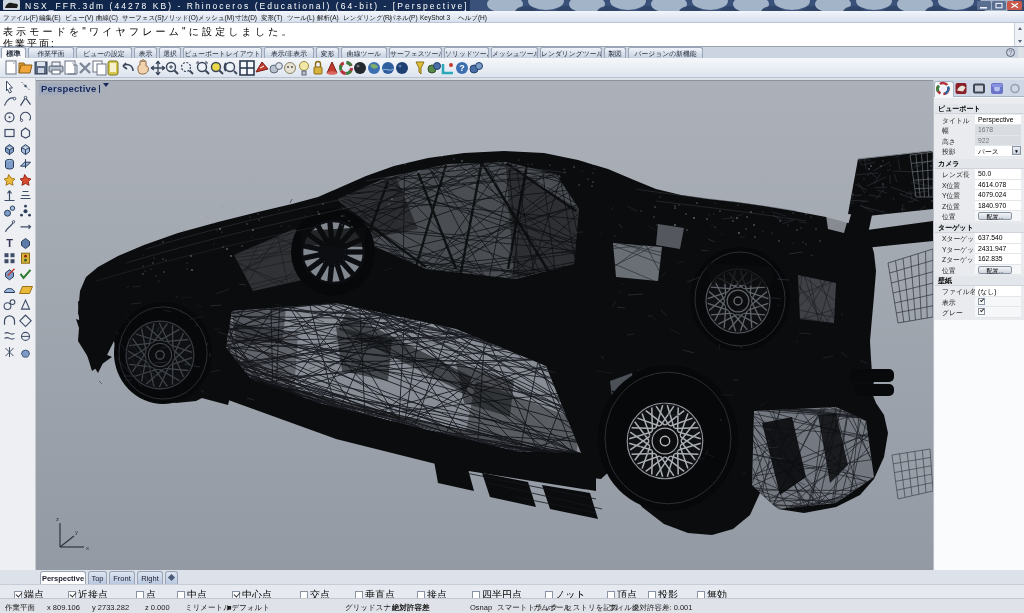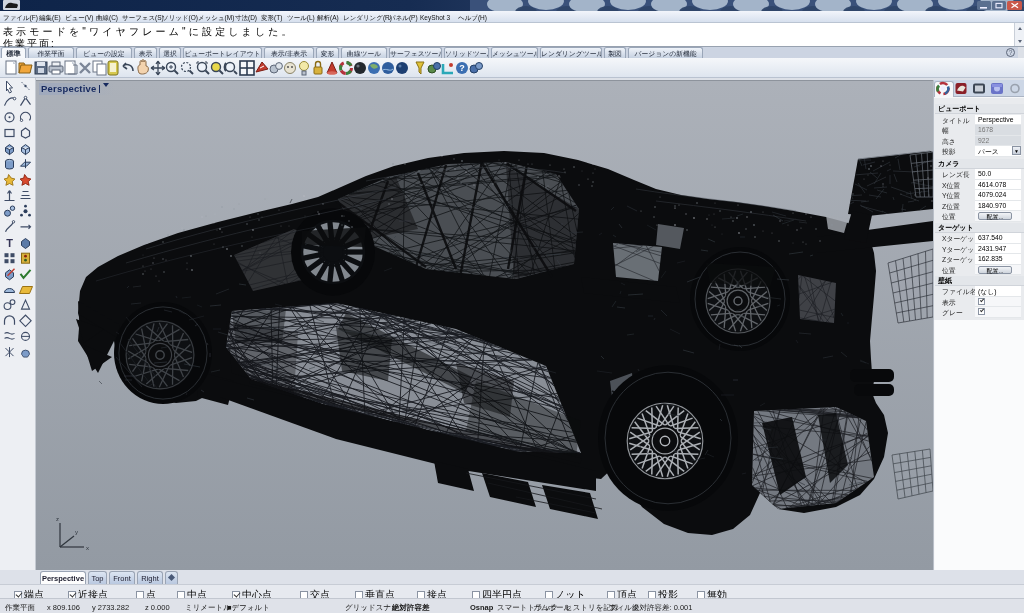--- a/index.html
+++ b/index.html
@@ -64,20 +64,21 @@
         <ellipse cx="486" cy="1" rx="18" ry="9" fill="#a3b4c9" opacity="1"></ellipse>
         <ellipse cx="507" cy="12" rx="11" ry="6" fill="#2e4568" opacity=".95"></ellipse>
         <ellipse cx="527" cy="4" rx="18" ry="9" fill="#a3b4c9" opacity="1"></ellipse>
         <ellipse cx="548" cy="12" rx="11" ry="6" fill="#2e4568" opacity=".95"></ellipse>
       </g>
     </svg>
  <svg class="abs" style="left:3px;top:0" width="18" height="11" viewBox="0 0 18 11">
       <rect x="0" y="0" width="17" height="10" rx="1" fill="#cfd5de"></rect>
       <path d="M2 8 C3 4 6 2 9 3 C12 4 14 3 15 5 L14 8 Z" fill="#1b1b1b"></path>
     </svg>
+ <div class="abs" id="ttext">NSX_FFR.3dm (44278 KB) - Rhinoceros (Educational) (64-bit) - [Perspective]</div>
  <svg class="abs" style="right:1px;top:1px" width="46" height="9" viewBox="0 0 46 9">
   <rect x="0" y="0" width="14" height="9" rx="1.5" fill="#5a6f8f"></rect>
       <rect x="15" y="0" width="14" height="9" rx="1.5" fill="#5a6f8f"></rect>
       <rect x="30" y="0" width="15" height="9" rx="1.5" fill="#c9584a"></rect>
   <rect x="3" y="6" width="7" height="1.6" fill="#eef"></rect>
       <rect x="19" y="2.4" width="6" height="4.4" fill="none" stroke="#eef" stroke-width="1.1"></rect>
   <path d="M34.5 2.2 L41 6.8 M41 2.2 L34.5 6.8" stroke="#fff" stroke-width="1.3"></path>
  </svg>
 </div>
 <div class="abs" id="menu">
@@ -1567,18 +1568,18 @@
 <div class="abs" id="status">
     <span class="it" style="left:5px;">作業平面</span>
     <span class="it" style="left:47px;">x 809.106</span>
     <span class="it" style="left:92px;">y 2733.282</span>
     <span class="it" style="left:145px;">z 0.000</span>
     <span class="it" style="left:185px;">ミリメートル</span>
     <span class="it" style="left:227px;">■デフォルト</span>
     <span class="it" style="left:345px;">グリッドスナップ</span>
     <span class="it" style="left:392px;font-weight:bold;">絶対許容差</span>
     <span class="it" style="left:432px;margin-top:19px;">平面モード</span>
-    <span class="it" style="left:470px;font-weight:bold;">Osnap</span>
+    <span class="it" style="left:470px;font-weight:normal;">Osnap</span>
     <span class="it" style="left:497px;">スマートトラック</span>
     <span class="it" style="left:533px;">ガムボール</span>
     <span class="it" style="left:565px;">ヒストリを記録</span>
     <span class="it" style="left:609px;">フィルタ</span>
     <span class="it" style="left:632px;">絶対許容差: 0.001</span>
   </div>
 </body></html>

